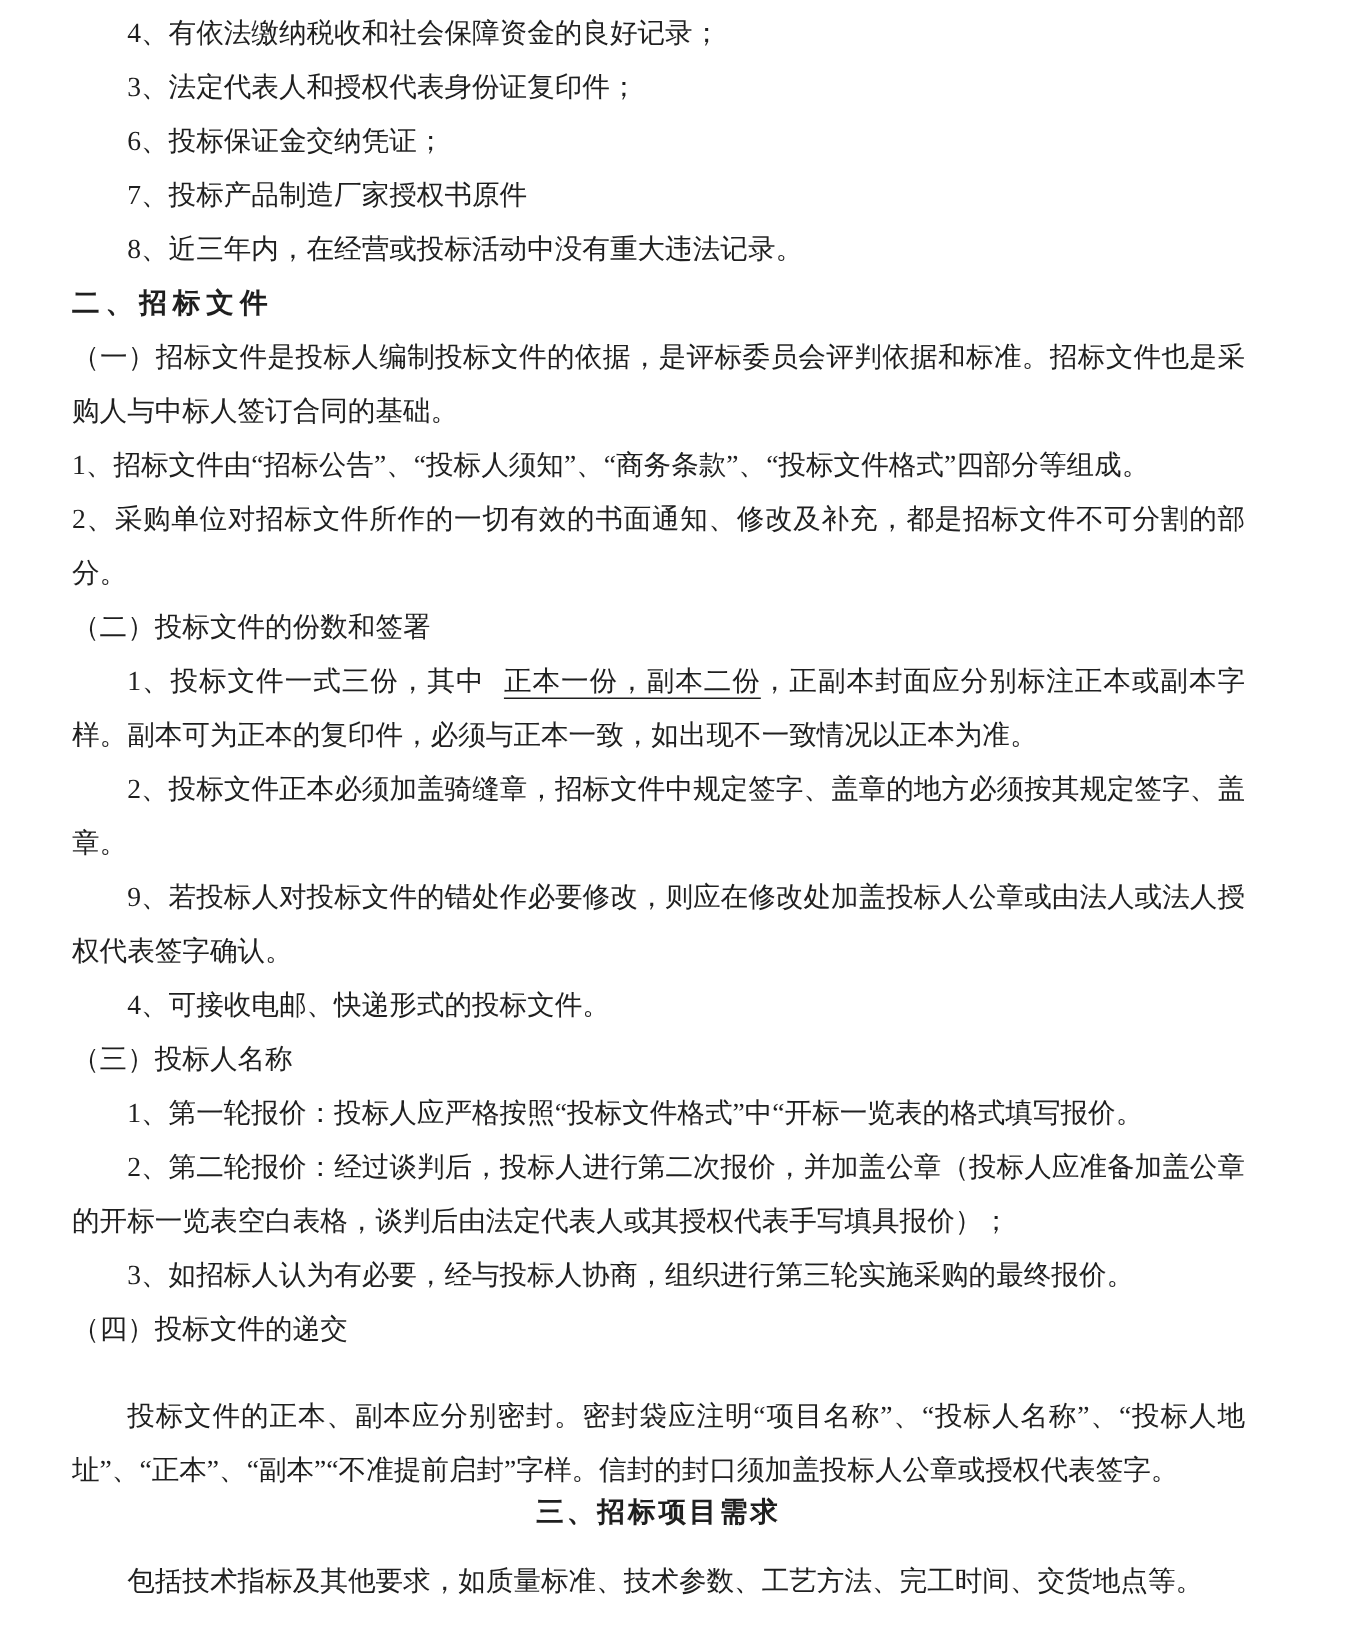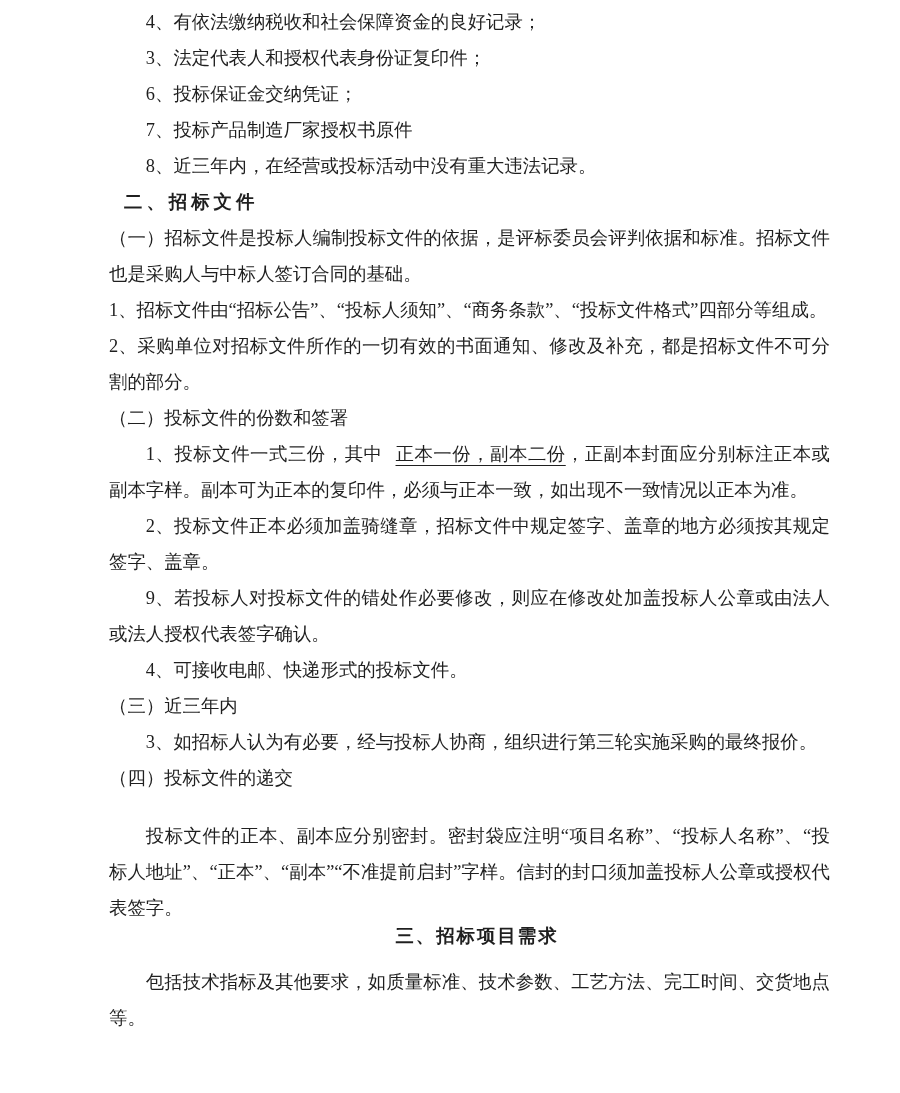--- a/index.html
+++ b/index.html
@@ -9,36 +9,35 @@
     background: #ffffff;
   }
   .page {
     width: 900px;
     height: 1093px;
     background: #ffffff;
     color: #1f1f1f;
     font-family: "Liberation Serif", "DejaVu Serif", serif;
     font-size: 18.4px;
     line-height: 36px;
-    padding: 4px 70px 0 109px;
+    padding: 4px 70px 0 48px;
     overflow: hidden;
   }
   p, h2, h3 {
     margin: 0;
     padding: 0;
     font-size: 18.4px;
     line-height: 36px;
     font-weight: normal;
     text-align: justify;
   }
   .indent { text-indent: 2em; }
   .bold-heading {
     font-weight: bold;
     text-align: left;
-    margin-left: 15px;
   }
   .heading-2 { letter-spacing: 4px; }
   .heading-3 { letter-spacing: 2px; margin-top: -8px; text-align: center; }
   .u {
     text-decoration: underline;
     text-underline-offset: 5px;
     margin-left: 13px;
   }
   .gap-before { margin-top: 22px; }
   .gap-before-lg { margin-top: 10px; }
@@ -62,22 +61,24 @@
 
   <p>（二）投标文件的份数和签署</p>
 
   <p class="indent">
     <span>1、投标文件一式三份，其中</span><span class="u">正本一份，副本二份</span><span>，正副本封面应分别标注正本或副本字样。副本可为正本的复印件，必须与正本一致，如出现不一致情况以正本为准。</span>
   </p>
   <p class="indent">2、投标文件正本必须加盖骑缝章，招标文件中规定签字、盖章的地方必须按其规定签字、盖章。</p>
   <p class="indent">9、若投标人对投标文件的错处作必要修改，则应在修改处加盖投标人公章或由法人或法人授权代表签字确认。</p>
   <p class="indent">4、可接收电邮、快递形式的投标文件。</p>
 
-  <p>（三）近三年内</p>
+  <p>（三）投标人名称</p>
 
+  <p class="indent">1、第一轮报价：投标人应严格按照“投标文件格式”中“开标一览表的格式填写报价。</p>
+  <p class="indent">2、第二轮报价：经过谈判后，投标人进行第二次报价，并加盖公章（投标人应准备加盖公章的开标一览表空白表格，谈判后由法定代表人或其授权代表手写填具报价）；</p>
   <p class="indent">3、如招标人认为有必要，经与投标人协商，组织进行第三轮实施采购的最终报价。</p>
 
   <p>（四）投标文件的递交</p>
 
   <p class="indent gap-before">投标文件的正本、副本应分别密封。密封袋应注明“项目名称”、“投标人名称”、“投标人地址”、“正本”、“副本”“不准提前启封”字样。信封的封口须加盖投标人公章或授权代表签字。</p>
 
   <h2 class="bold-heading heading-3">三、招标项目需求</h2>
 
   <p class="indent gap-before-lg">包括技术指标及其他要求，如质量标准、技术参数、工艺方法、完工时间、交货地点等。</p>
 

